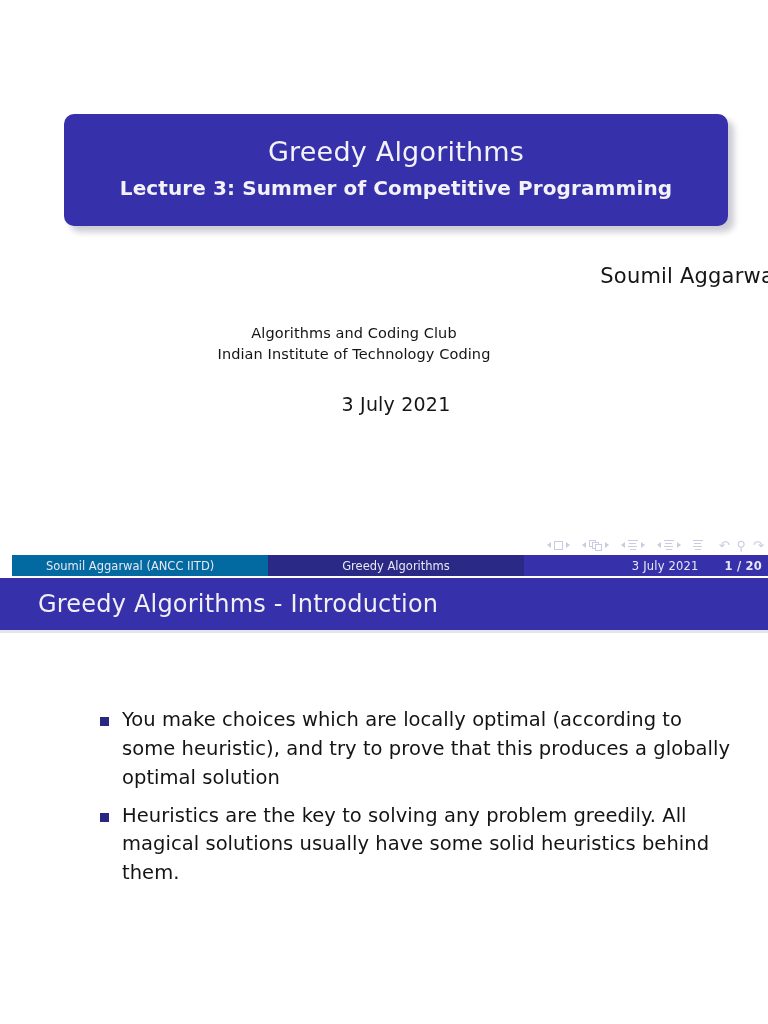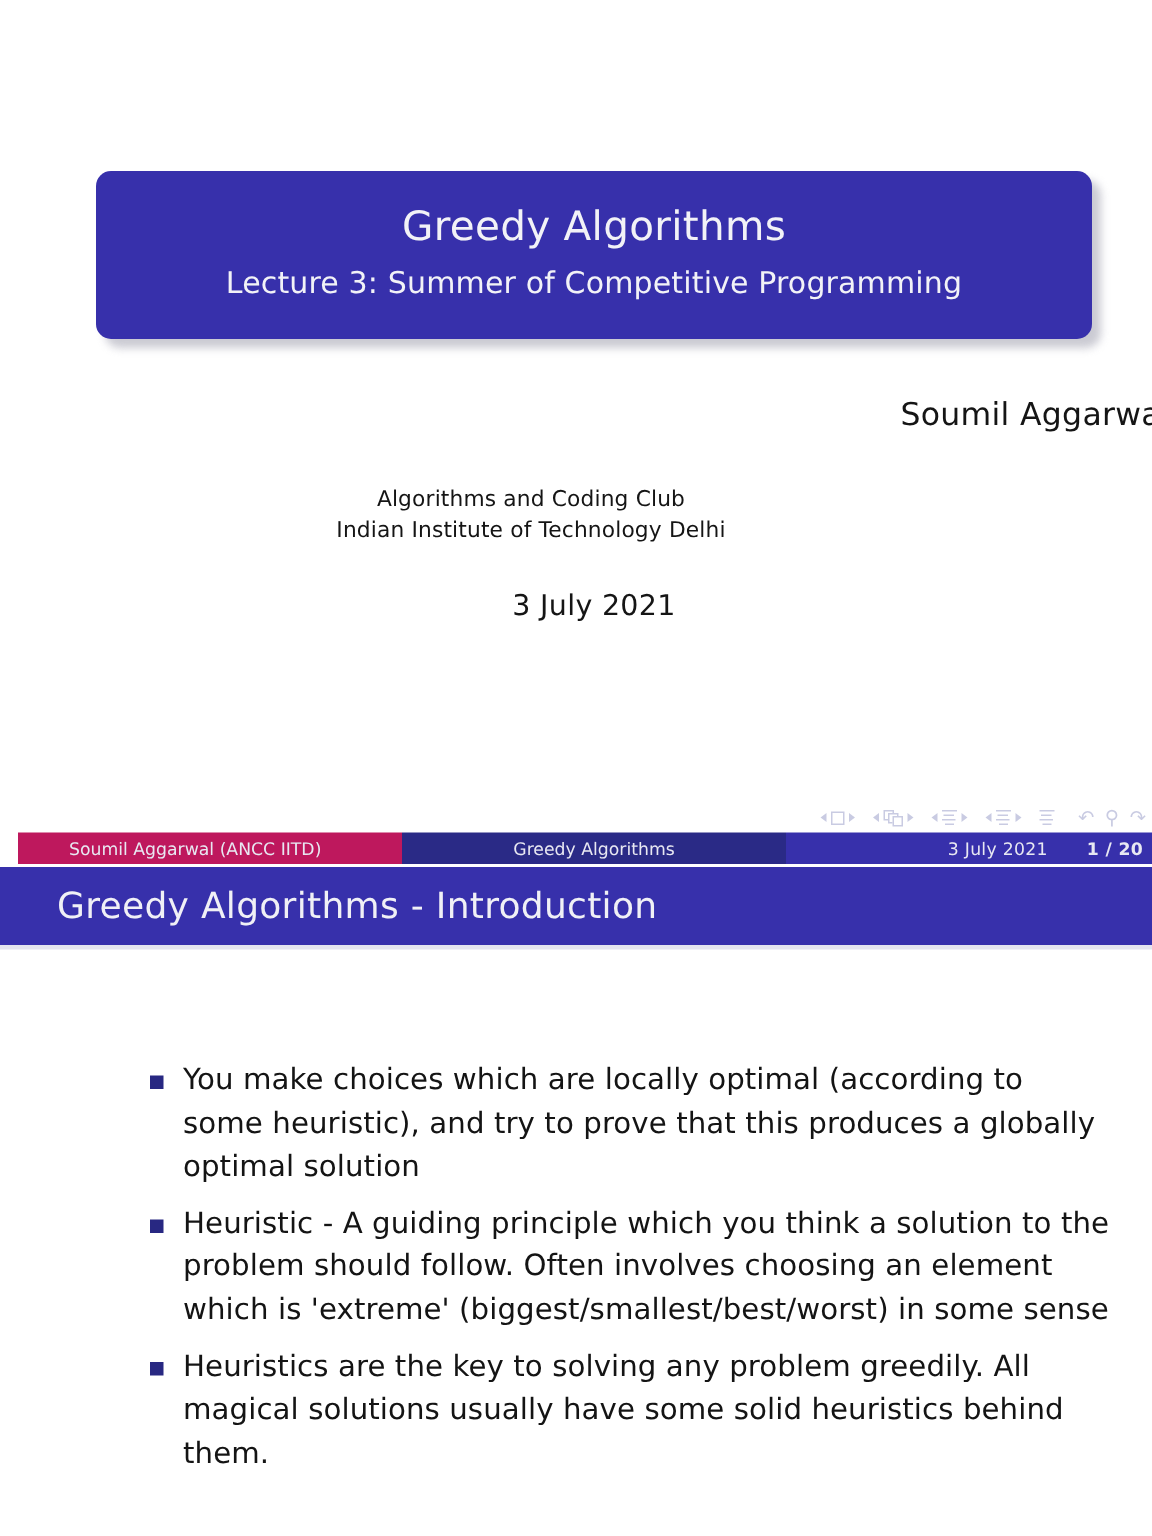--- a/index.html
+++ b/index.html
@@ -65,20 +65,21 @@
     line-height: 1.18;
     letter-spacing: .2px;
     margin-bottom: 8px;
     white-space: nowrap;
   }
   .titlebox .sub-title {
     font-size: 20px;
     line-height: 1.2;
     letter-spacing: .1px;
     white-space: nowrap;
+    font-weight: bold;
   }
 
   .author-block {
     position: absolute;
     left: 0;
     top: 264px;
     width: 768px;
     text-align: right;
   }
   .author-name {
@@ -196,21 +197,21 @@
     color: #e8e8f2;
   }
   .fl-seg {
     display: flex;
     align-items: center;
     height: 21px;
     box-sizing: border-box;
   }
   .fl-author {
     width: 256px;
-    background: #be185d;
+    background: #0369a1;
     padding-left: 34px;
   }
   .fl-title {
     width: 256px;
     background: #2a2a86;
     justify-content: center;
   }
   .fl-right {
     width: 256px;
     background: #3730ab;
@@ -306,21 +307,21 @@
       <div class="sub-title">Lecture 3: Summer of Competitive Programming</div>
     </div>
   </div>
 
   <div class="author-block">
     <div class="author-name">Soumil Aggarwal</div>
   </div>
 
   <div class="institute-block">
     <div class="institute-line">Algorithms and Coding Club</div>
-    <div class="institute-line">Indian Institute of Technology Delhi</div>
+    <div class="institute-line">Indian Institute of Technology Coding</div>
   </div>
 
   <div class="date-block">
     <div class="date-text">3 July 2021</div>
   </div>
 
   <div class="navsymbols">
 
     <div class="nav-group">
       <span class="nav-arrow left"></span>
@@ -399,21 +400,20 @@
   </div>
   <div class="frametitle-underline"></div>
 
   <ul class="itemize">
     <li class="item">
       <span class="bullet"></span>
       <span>You make choices which are locally optimal (according to some heuristic), and try to prove that this produces a globally optimal solution</span>
     </li>
     <li class="item">
       <span class="bullet"></span>
-      <span>Heuristic - A guiding principle which you think a solution to the problem should follow. Often involves choosing an element which is 'extreme' (biggest/smallest/best/worst) in some sense</span>
     </li>
     <li class="item">
       <span class="bullet"></span>
       <span>Heuristics are the key to solving any problem greedily. All magical solutions usually have some solid heuristics behind them.</span>
     </li>
   </ul>
 
   <div class="page-edge"></div>
 </div>
 

